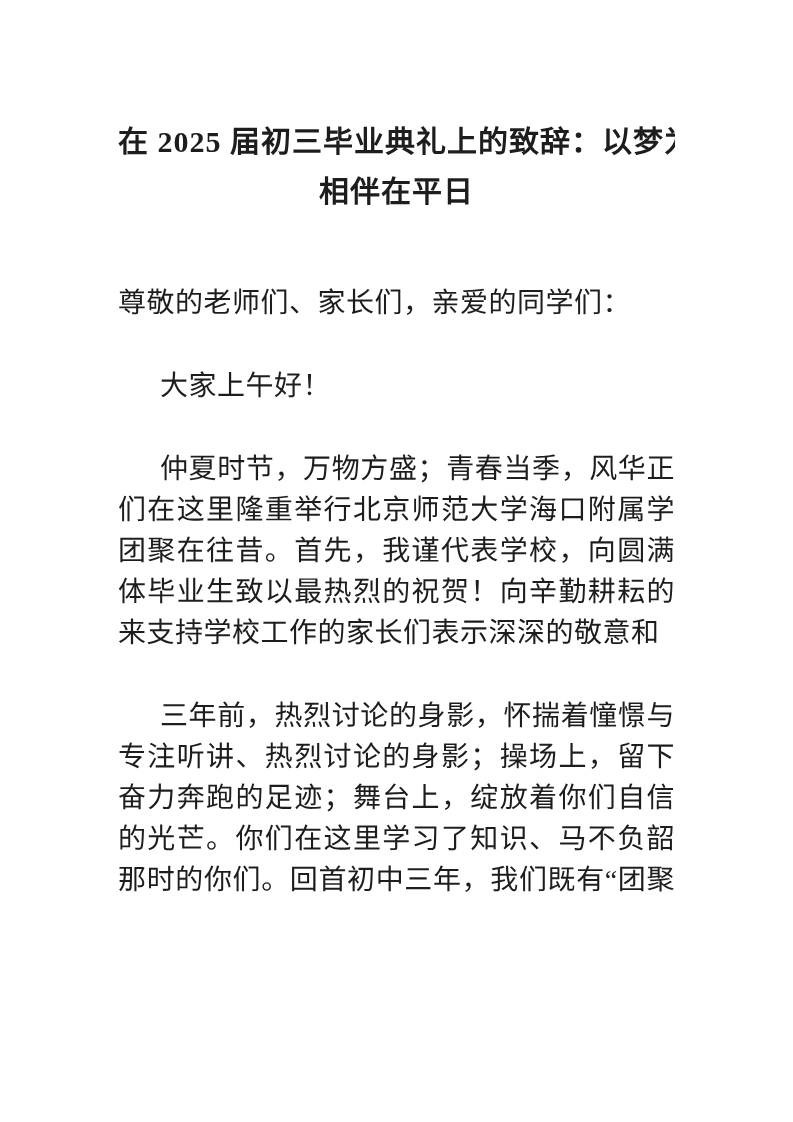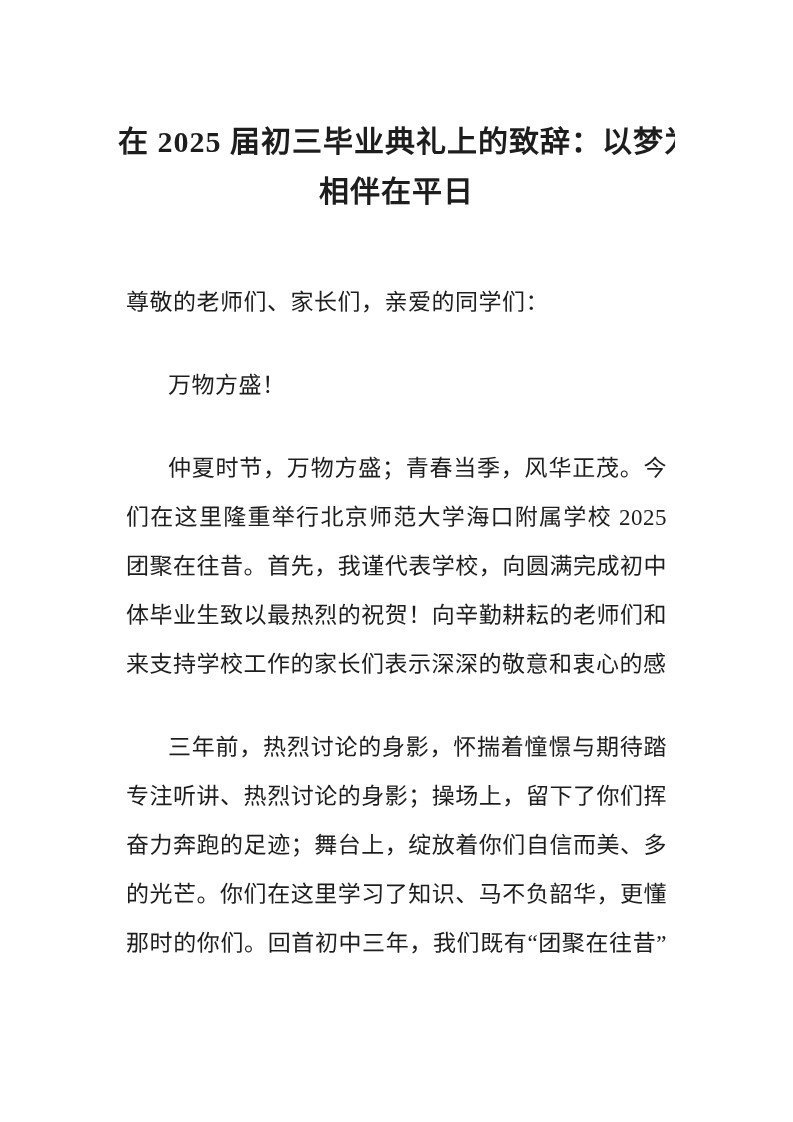--- a/index.html
+++ b/index.html
@@ -33,22 +33,22 @@
     line-height: 50px;
     text-align: center;
     letter-spacing: 1px;
   }
   .title-line {
     height: 50px;
     overflow: hidden;
     white-space: nowrap;
   }
   .line {
-    margin: 8px;
-    font-size: 23px;
+    margin: 0;
+    font-size: 28px;
     line-height: 41px;
     height: 41px;
     overflow: hidden;
     letter-spacing: 0.5px;
   }
   .just {
     text-align: justify;
     text-align-last: justify;
   }
   .indent {
@@ -64,21 +64,21 @@
 <div class="page">
   <div class="content">
 
     <h1 class="doc-title">
       <div class="title-line">在 2025 届初三毕业典礼上的致辞：以梦为</div>
       <div class="title-line">相伴在平日</div>
     </h1>
 
     <p class="line salutation">尊敬的老师们、家长们，亲爱的同学们：</p>
 
-    <p class="line greeting indent">万物方盛！</p>
+    <p class="line greeting indent">大家上午好！</p>
 
     <div class="paragraph">
       <p class="line just indent">仲夏时节，万物方盛；青春当季，风华正茂。今天，我</p>
       <p class="line just">们在这里隆重举行北京师范大学海口附属学校 2025 届初三</p>
       <p class="line just">团聚在往昔。首先，我谨代表学校，向圆满完成初中学业的全</p>
       <p class="line just">体毕业生致以最热烈的祝贺！向辛勤耕耘的老师们和一直以</p>
       <p class="line">来支持学校工作的家长们表示深深的敬意和衷心的感谢！</p>
     </div>
 
     <div class="paragraph">

